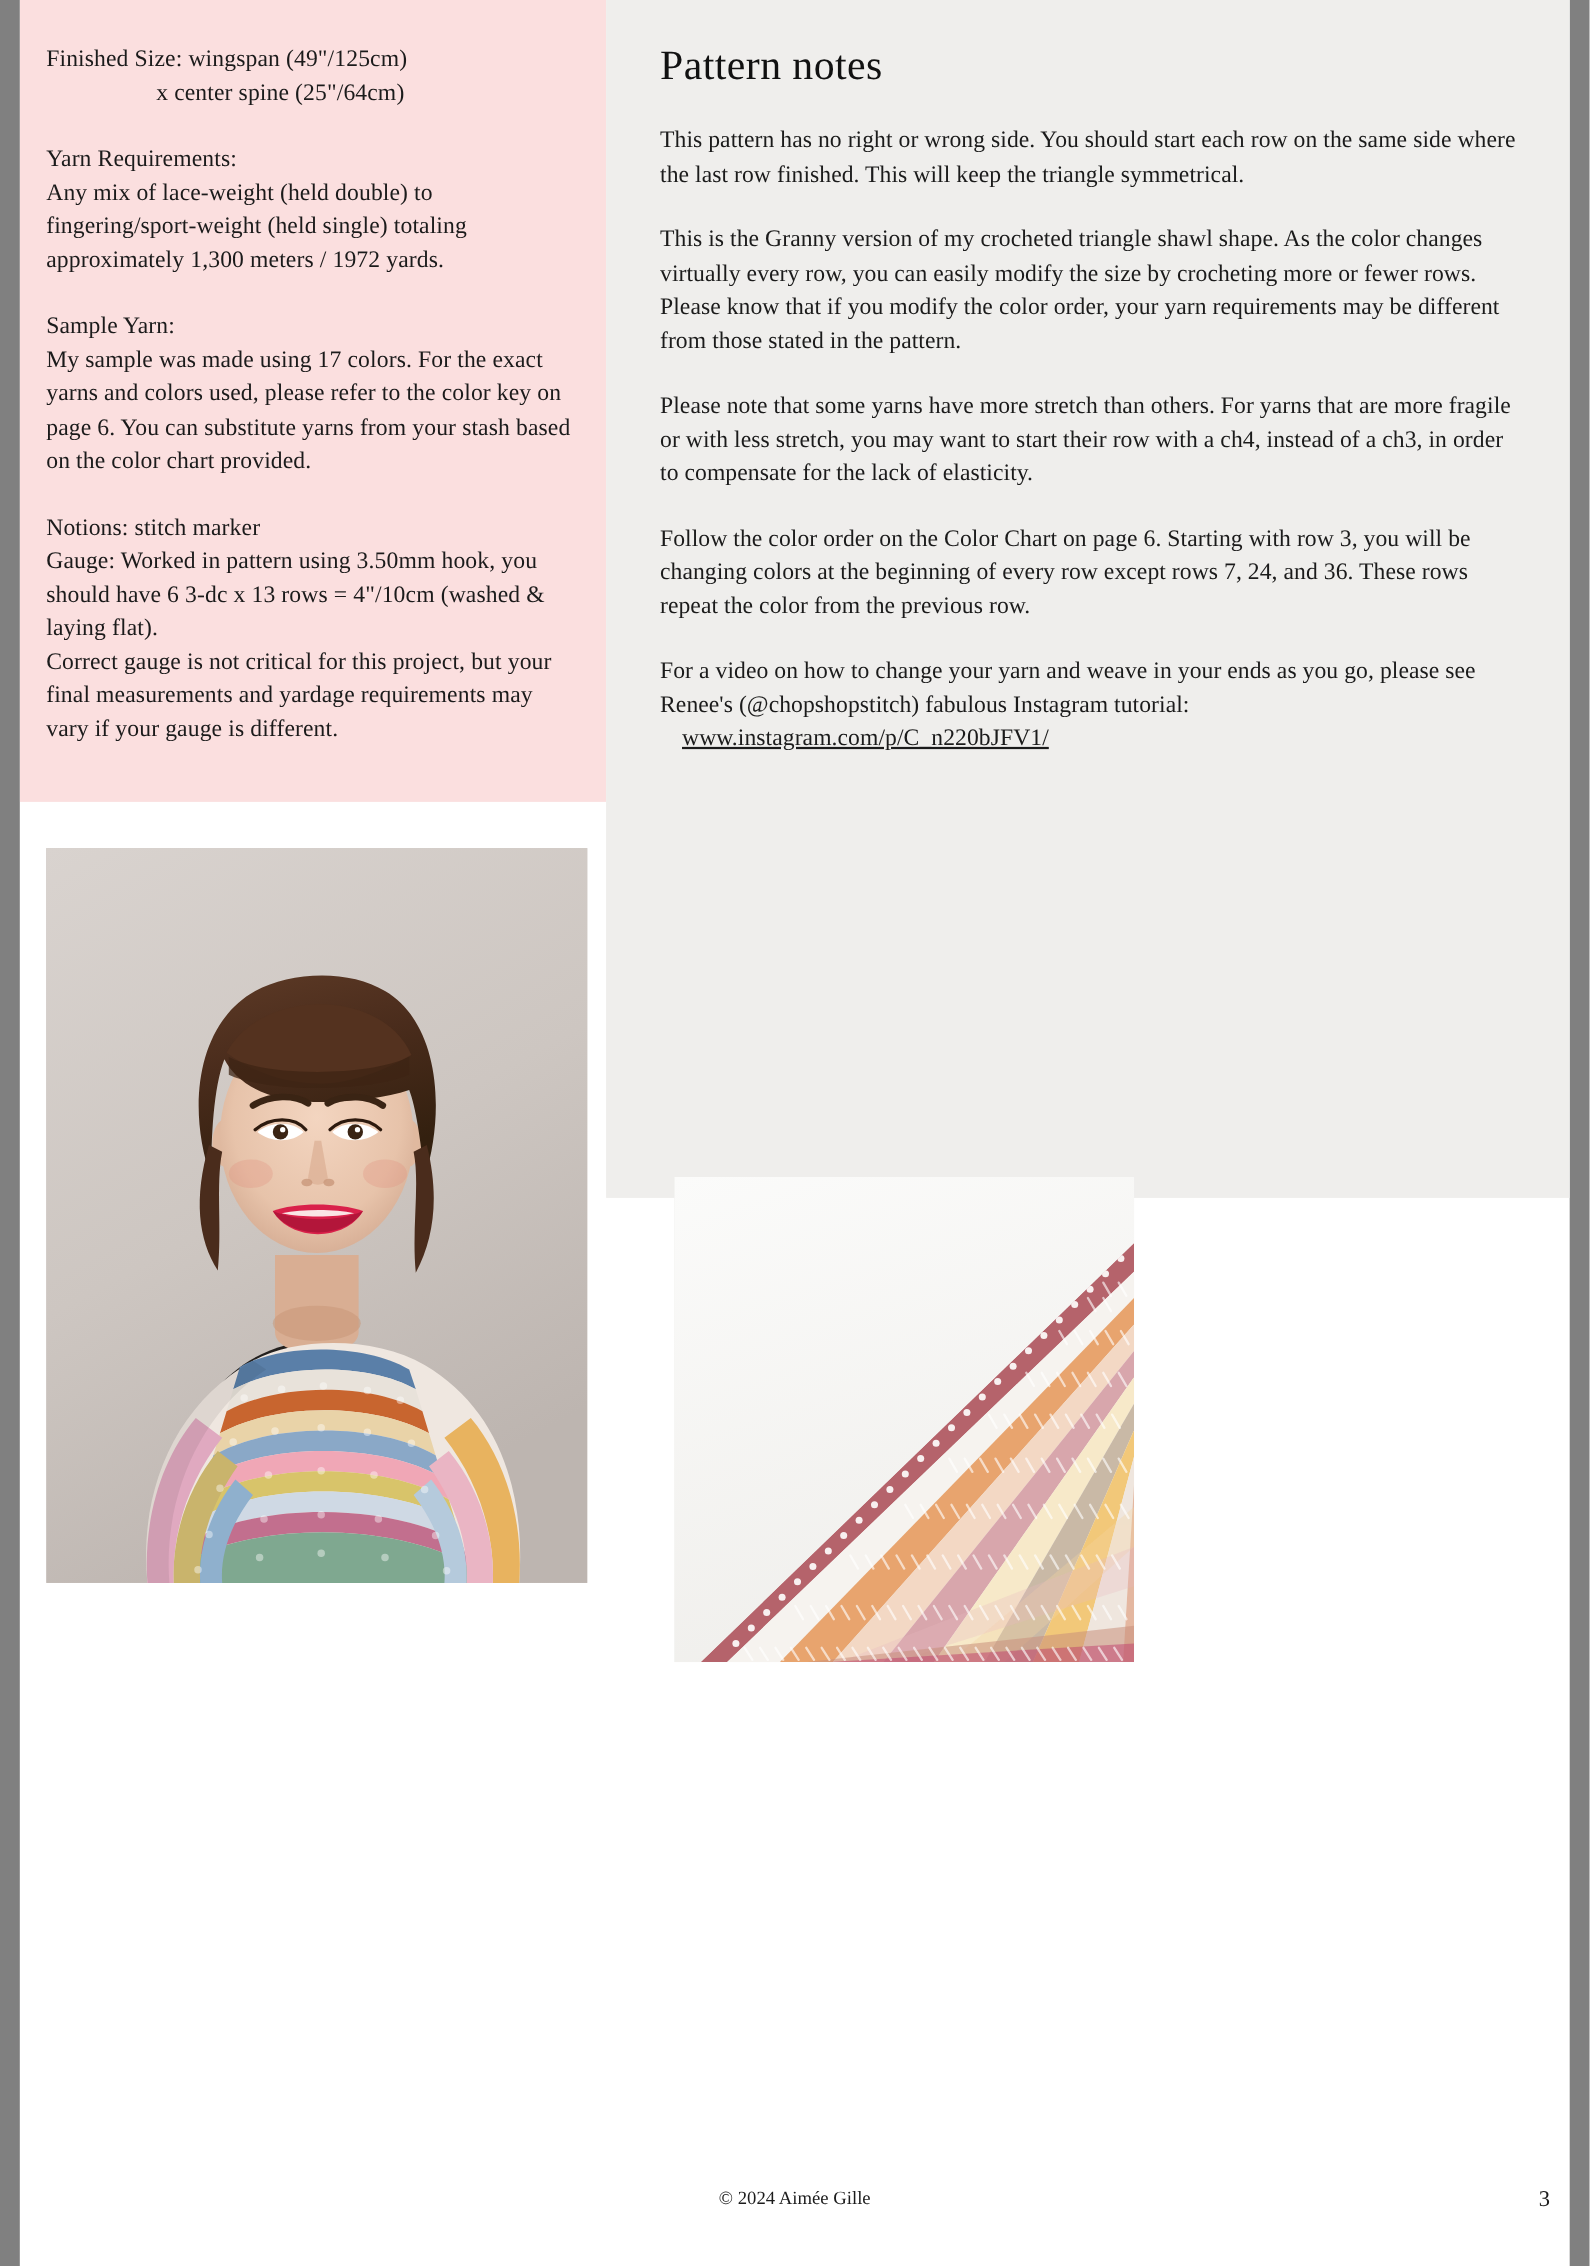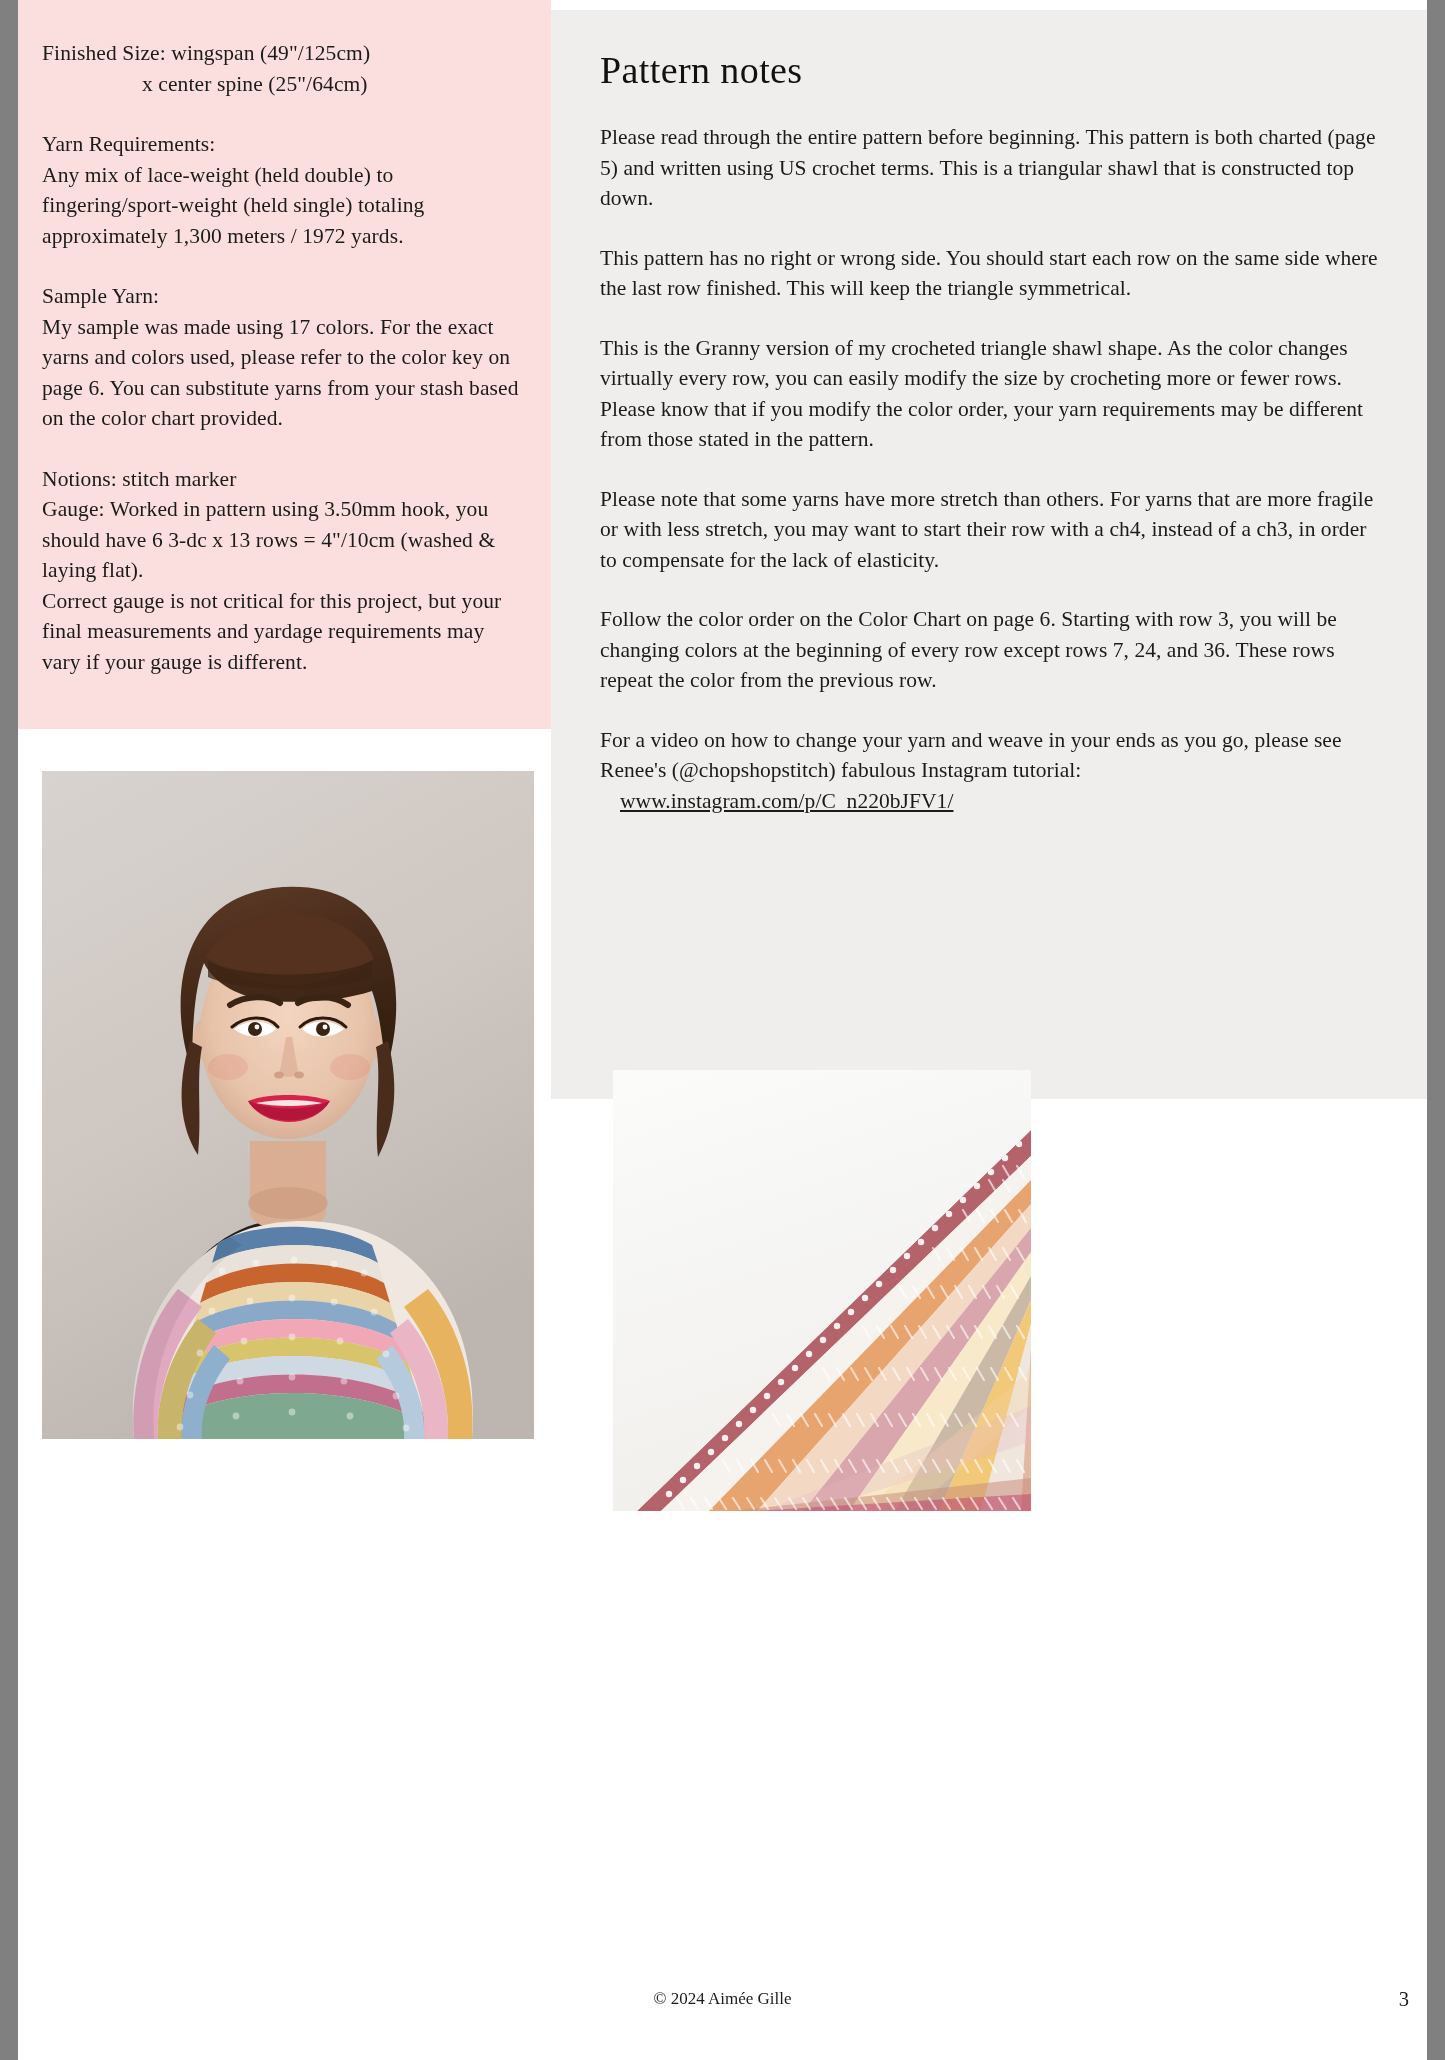--- a/index.html
+++ b/index.html
@@ -42,21 +42,21 @@
 
   .pk-indent { padding-left: 100px; }
 
   .pk-gap { height: 30px; }
   .pk-gap-sm { height: 30px; }
 
   
   #notes-panel {
     position: absolute;
     left: 533px;
-    top: 10px;
+    top: 0;
     width: 876px;
     height: 1089px;
     background: #efeeec;
     padding: 34px 44px 0 49px;
   }
 
   #notes-title {
     font-size: 38px;
     line-height: 52px;
     color: #111;
@@ -155,21 +155,20 @@
 
     <div class="pk-line">Notions: stitch marker</div>
     <div class="pk-para">Gauge: Worked in pattern using 3.50mm hook, you should have 6  3-dc x 13 rows = 4"/10cm (washed &amp; laying flat).</div>
     <div class="pk-para">Correct gauge is not critical for this project, but your final measurements and yardage requirements may vary if your gauge is different.</div>
   </section>
 
   <section id="notes-panel">
 
     <h1 id="notes-title">Pattern notes</h1>
 
-    <p class="note-para">Please read through the entire pattern before beginning. This pattern is both charted (page 5) and written using US crochet terms. This is a triangular shawl that is constructed top down.</p>
     <p class="note-para">This pattern has no right or wrong side. You should start each row on the same side where the last row finished. This will keep the triangle symmetrical.</p>
     <p class="note-para">This is the Granny version of my crocheted triangle shawl shape. As the color changes virtually every row, you can easily modify the size by crocheting more or fewer rows. Please know that if you modify the color order, your yarn requirements may be different from those stated in the pattern.</p>
     <p class="note-para">Please note that some yarns have more stretch than others. For yarns that are more fragile or with less stretch, you may want to start their row with a ch4, instead of a ch3, in order to compensate for the lack of elasticity.</p>
     <p class="note-para">Follow the color order on the Color Chart on page 6. Starting with row 3, you will be changing colors at the beginning of every row except rows 7, 24, and 36. These rows repeat the color from the previous row.</p>
 
     <p class="note-para">
       <span>For a video on how to change your yarn and weave in your ends as you go, please see Renee's (@chopshopstitch) fabulous Instagram tutorial:</span>
       <br>
       <a class="note-link" href="#">www.instagram.com/p/C_n220bJFV1/</a>
     </p>

